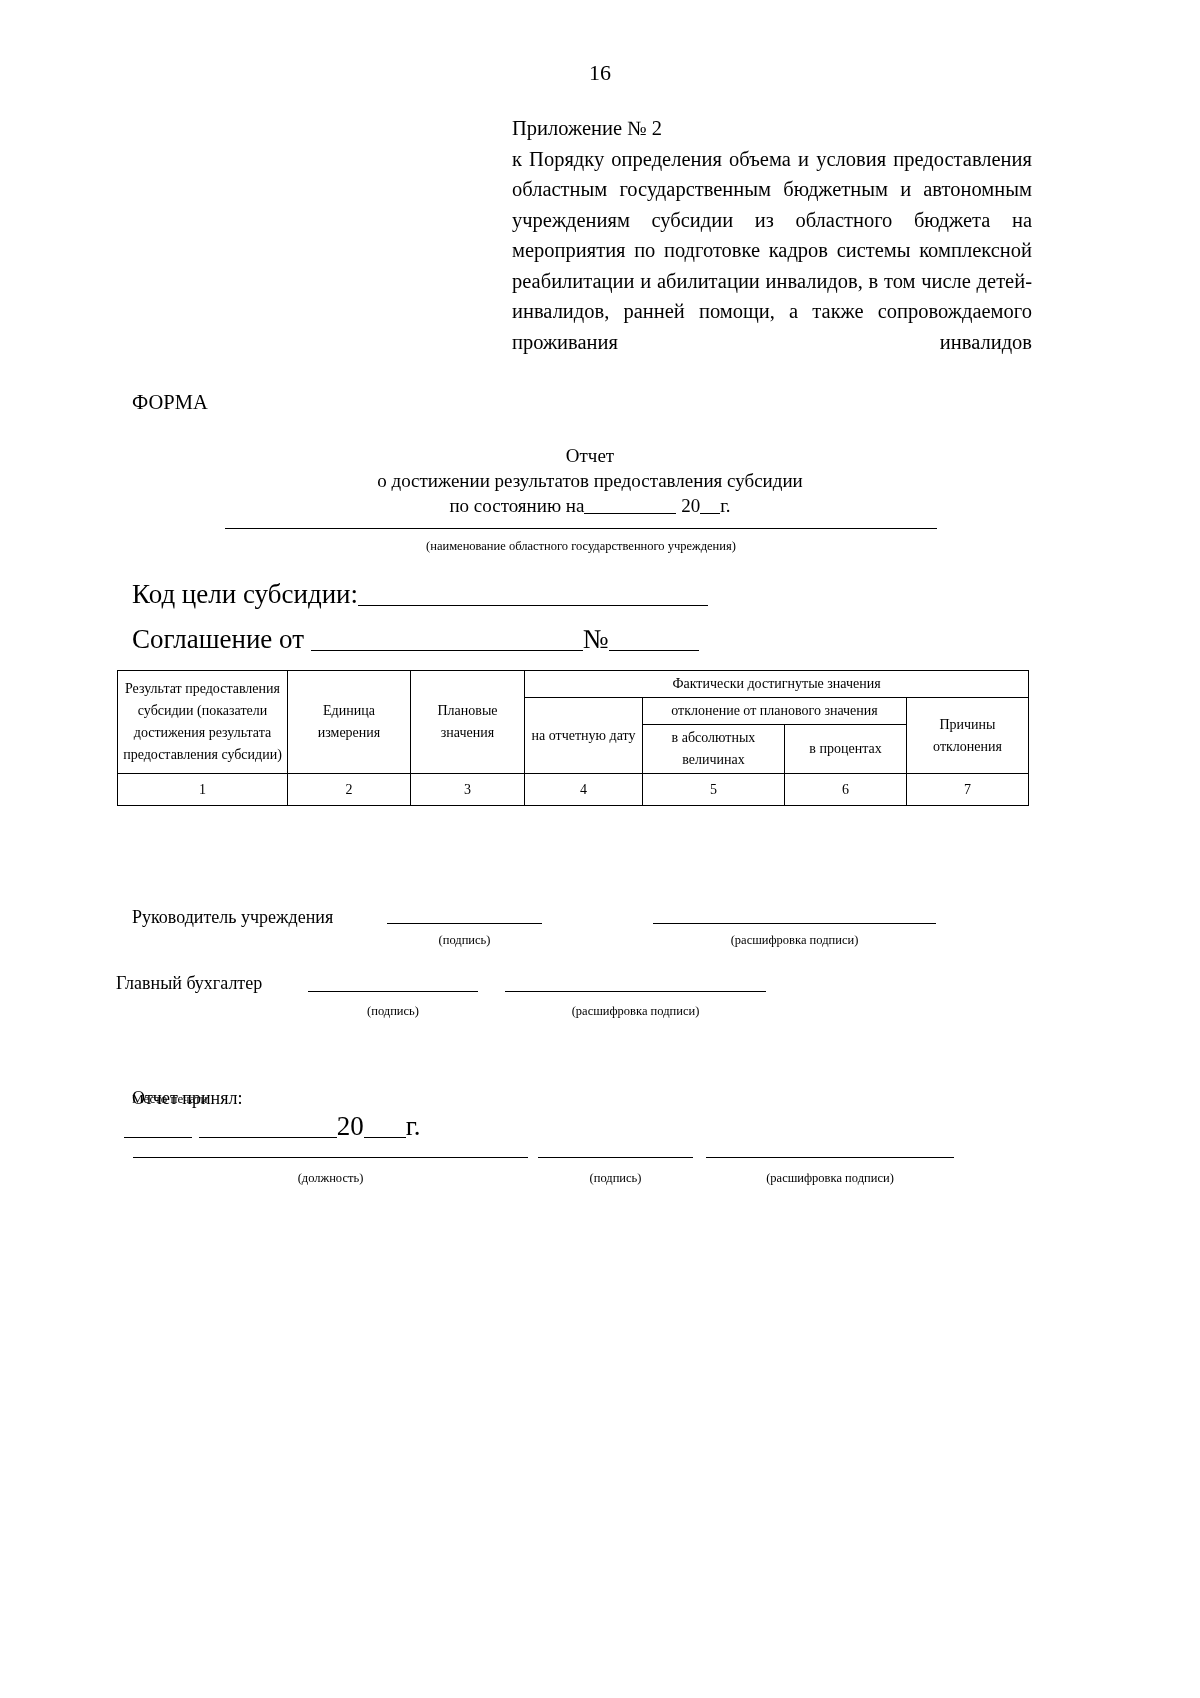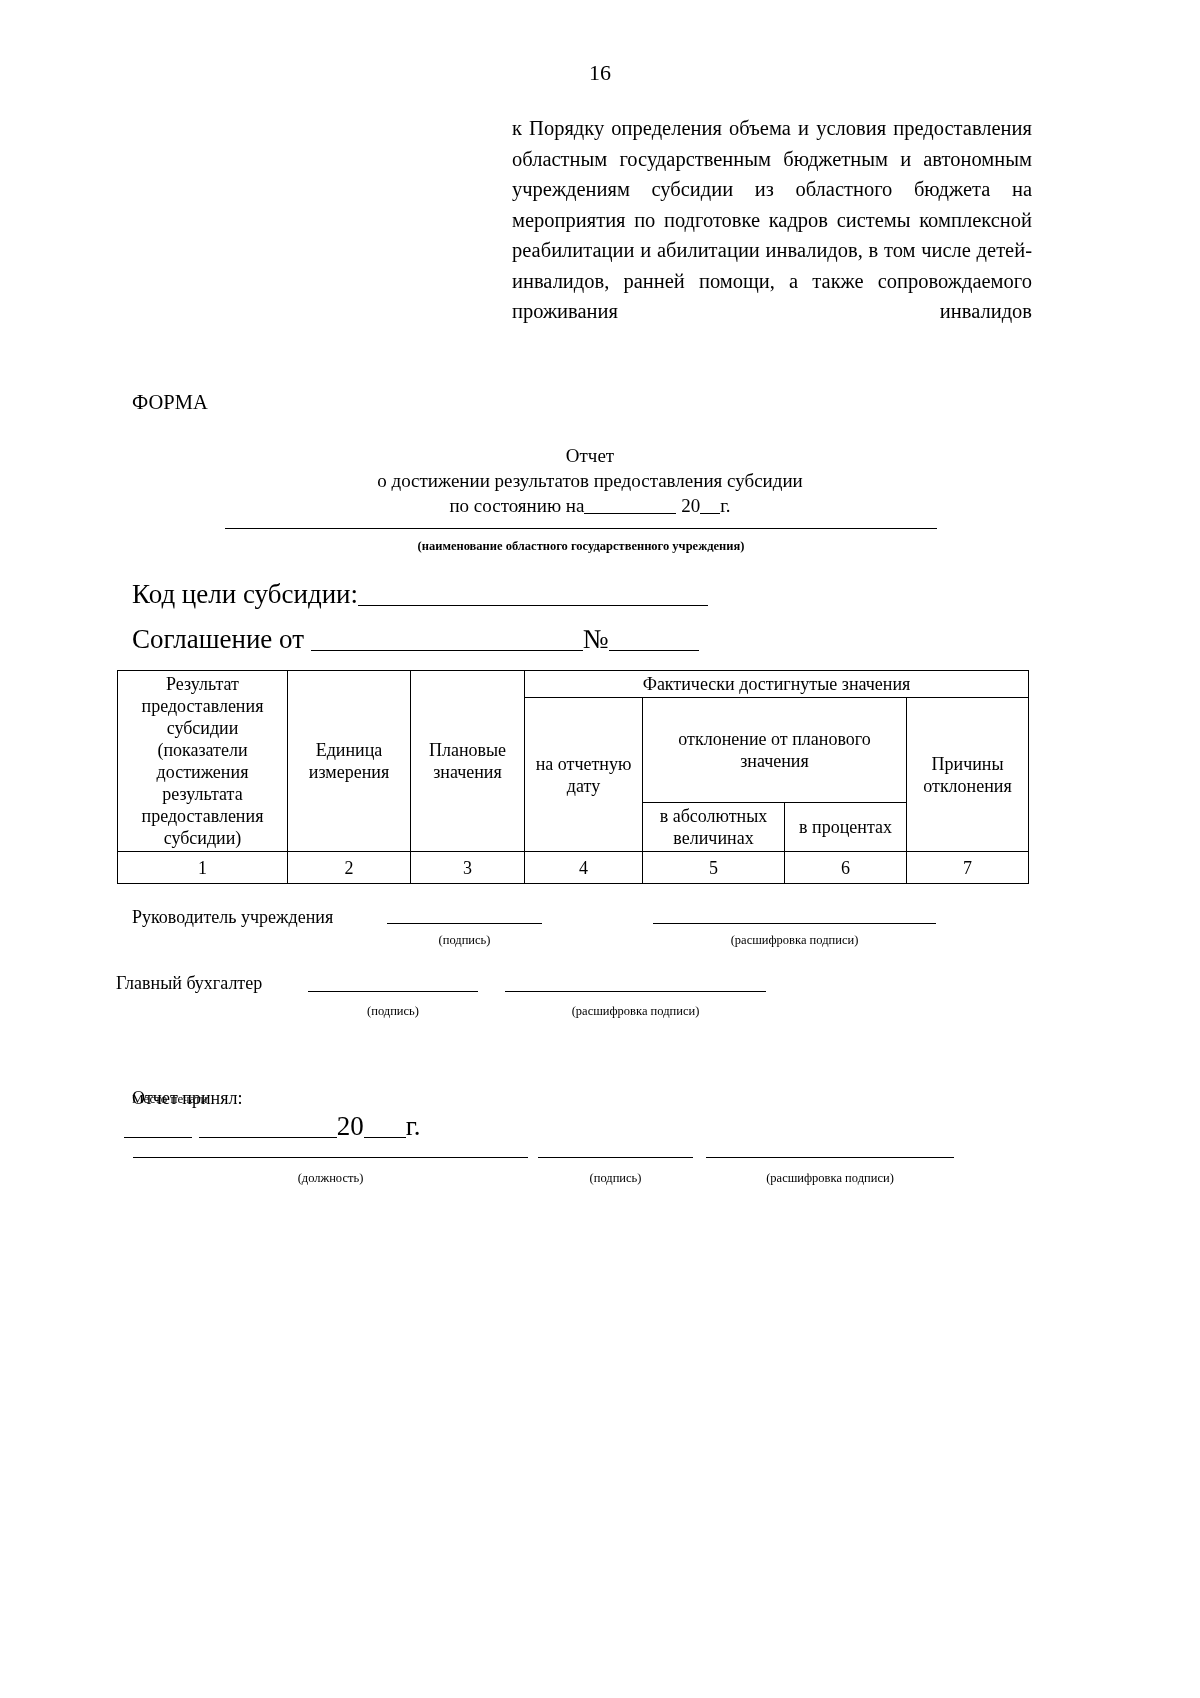--- a/index.html
+++ b/index.html
@@ -87,21 +87,20 @@
     border-bottom: 1.4px solid #000;
   }
   .inst-caption {
     position: absolute;
     top: 539px;
     left: 225px;
     width: 712px;
     text-align: center;
     font-size: 12.5px;
     line-height: 1.25;
-    font-weight: bold;
   }
 
   
   .field-row {
     position: absolute;
     font-size: 27px;
     line-height: 1;
     white-space: nowrap;
   }
   .field-row .lbl { display: inline-block; }
@@ -123,21 +122,21 @@
   }
   table.form-table {
     border-collapse: collapse;
     width: 911px;
     table-layout: fixed;
   }
   table.form-table td {
     border: 1.2px solid #000;
     text-align: center;
     vertical-align: middle;
-    font-size: 18px;
+    font-size: 14px;
     line-height: 22px;
     padding: 2px 3px;
   }
   td.num-cell { font-size: 19px; height: 27px; padding: 1px 2px; }
 
   
   .sig-label {
     position: absolute;
     font-size: 18px;
     line-height: 1;
@@ -163,20 +162,21 @@
   }
 </style>
 </head>
 <body>
 
 <div class="page">
 
   <div class="page-number">16</div>
 
   <div class="appendix-block">
+    <div class="appendix-title">Приложение № 2</div>
     <div class="appendix-body">к Порядку определения объема и условия предоставления областным государственным бюджетным и автономным учреждениям субсидии из областного бюджета на мероприятия по подготовке кадров системы комплексной реабилитации и абилитации инвалидов, в том числе детей-инвалидов, ранней помощи, а также сопровождаемого проживания инвалидов</div>
   </div>
 
   <div class="forma">ФОРМА</div>
 
   <div class="report-title">
     <span class="title-line">Отчет</span>
     <span class="title-line">о достижении результатов предоставления субсидии</span>
     <span class="title-line">
       <span>по состоянию на</span><span class="ul-med"></span>&nbsp;<span>20</span><span class="ul-xs"></span><span>г.</span>

